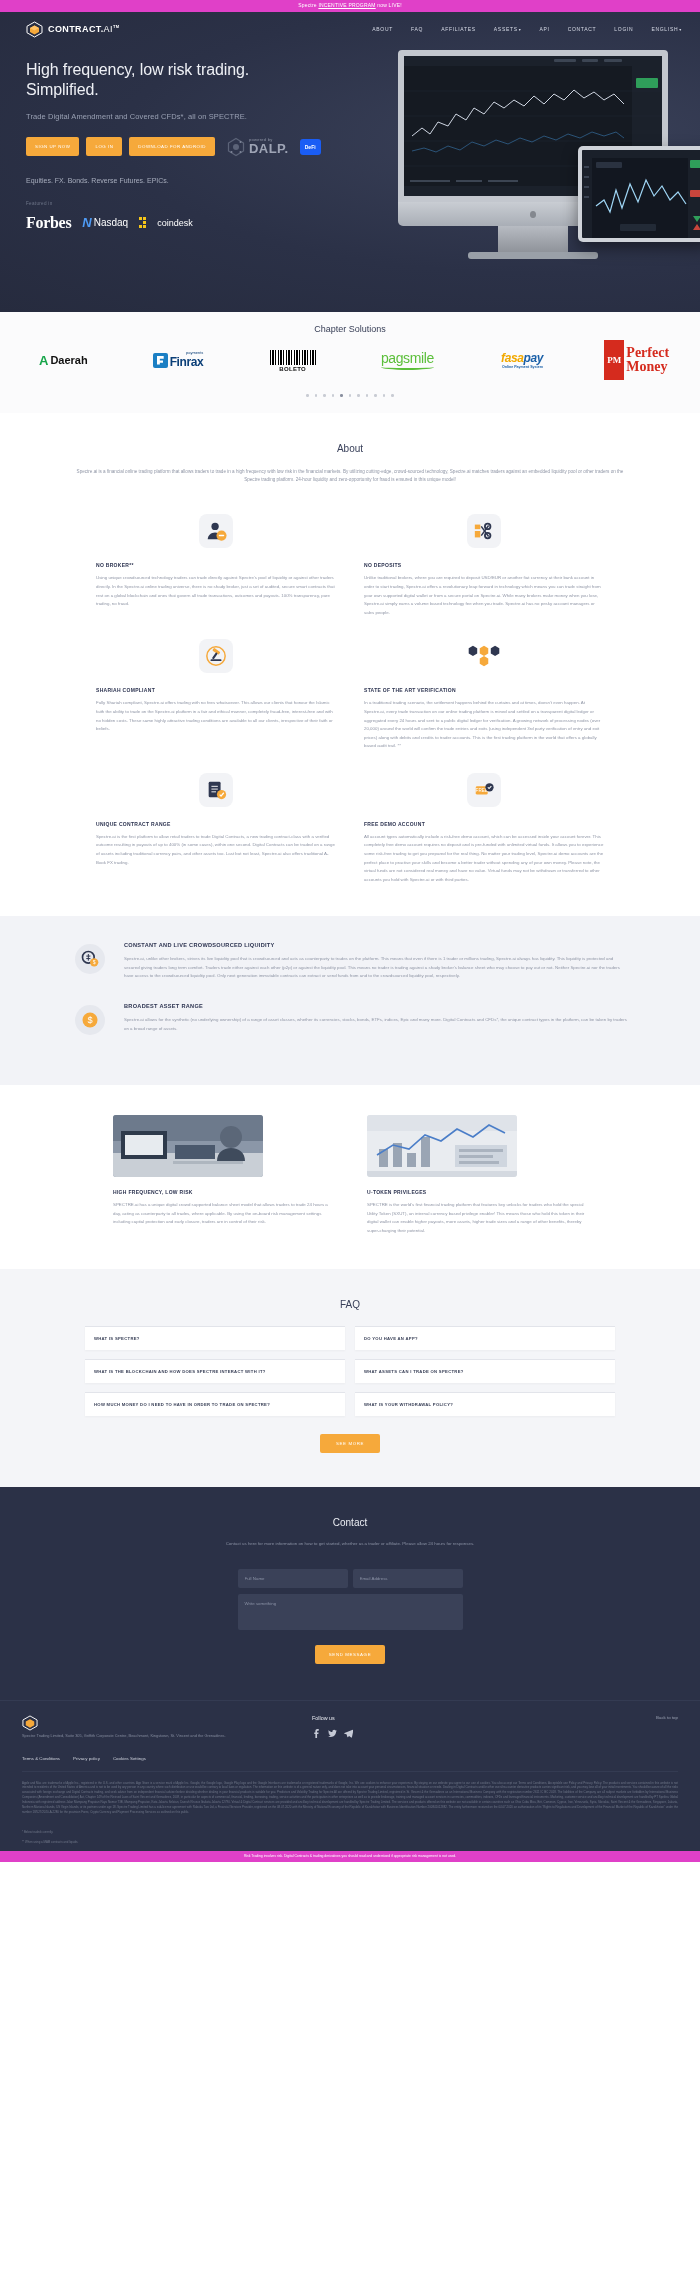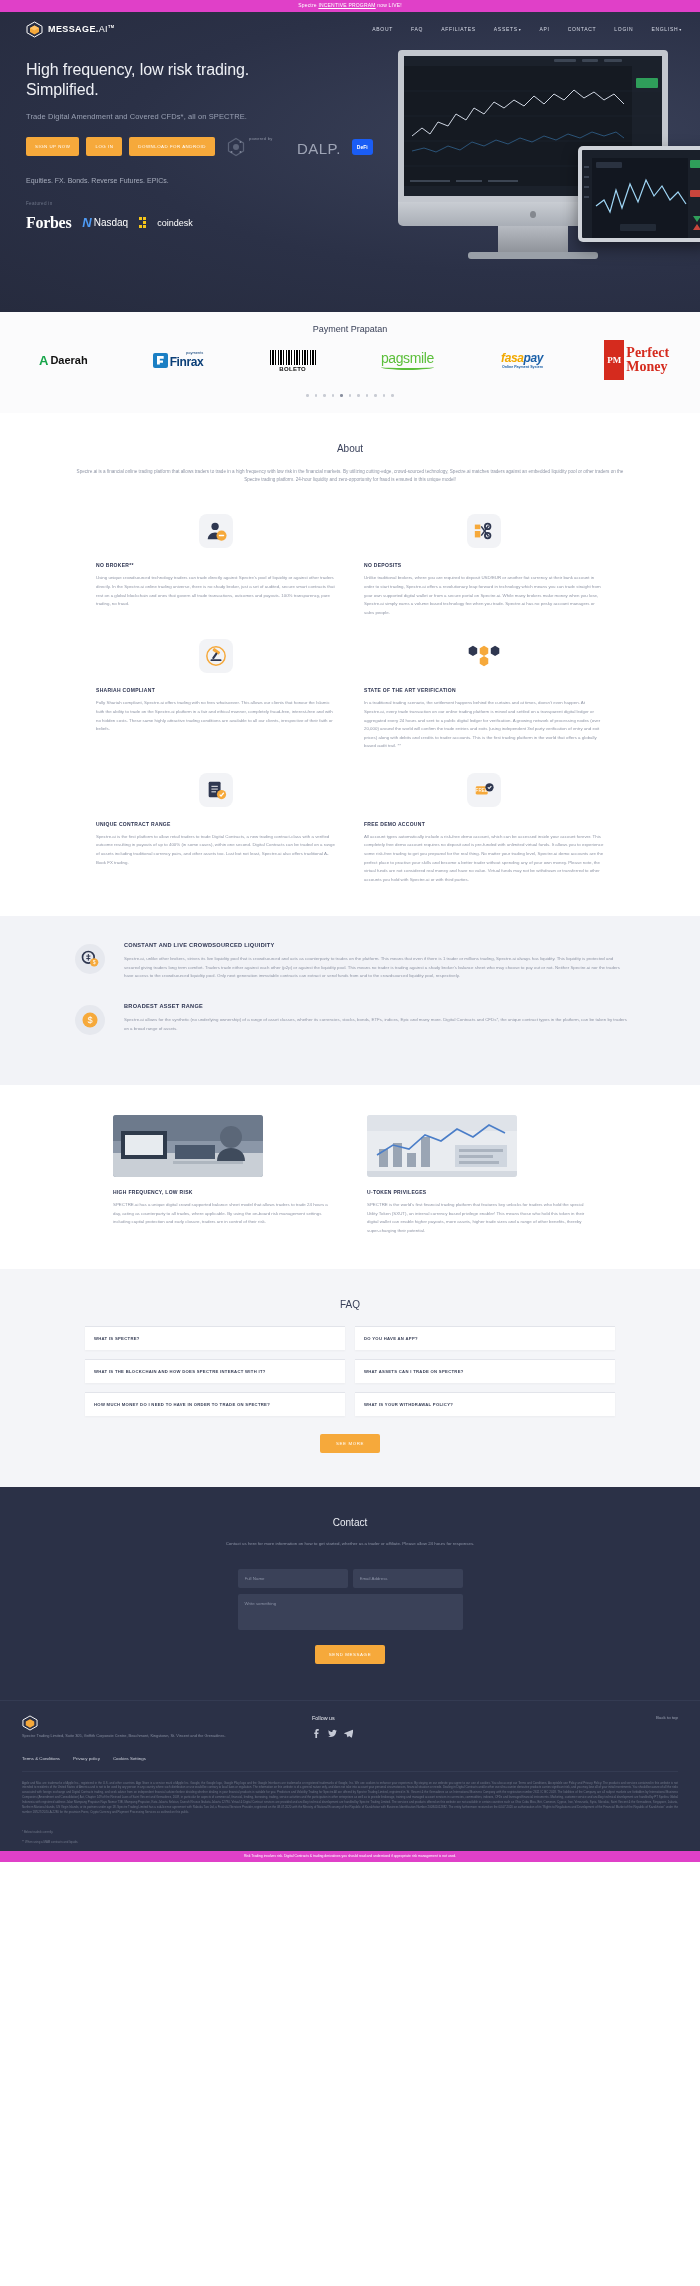--- a/index.html
+++ b/index.html
@@ -75,21 +75,21 @@
     padding: 7px 9px; border: 0; border-radius: 2px;
     white-space: nowrap; cursor: pointer;
   }
   .dalp {
     display: flex; align-items: center; gap: 3px; margin-left: 4px;
     opacity: .75;
   }
   .dalp-logo { width: 20px; height: 20px; }
   .dalp-txt { line-height: 1; }
   .dalp-txt .p1 { display: block; color: #aeb4c4; font-size: 4px; letter-spacing: .3px;}
-  .dalp-txt .p2 { display: block; color: #c3c9d8; font-size: 15px; font-weight: normal; letter-spacing: .5px; margin-left: 48px;}
+  .dalp-txt .p2 { display: block; color: #c3c9d8; font-size: 13px; font-weight: bold; letter-spacing: .5px;}
   .defi-badge {
     background: #1a5df5; color: #fff; font-size: 5px; font-weight: bold;
     padding: 5px 5px; border-radius: 3px; margin-left: 4px;
   }
   .hero-assets { color: #a7adbd; font-size: 7px; margin-top: 20px; }
   .featured-label { color: #6e7689; font-size: 4.6px; margin-top: 17px; letter-spacing: .3px; }
   .press-row { display: flex; align-items: center; gap: 11px; margin-top: 8px; }
   .forbes { color: #ffffff; font-family: "Liberation Serif", serif; font-size: 16px; font-weight: bold; letter-spacing: -.3px; }
   .nasdaq { display: flex; align-items: center; gap: 2px; color: #fff; font-size: 10px; }
   .nasdaq-mark { color: #4e9bf5; font-size: 13px; font-weight: bold; font-style: italic; }
@@ -250,21 +250,21 @@
 
     <nav class="nav">
       <div class="brand">
         <span class="brand-mark">
           <svg width="17" height="17" viewBox="0 0 34 34">
             <polygon points="17,2 32,10.5 32,23.5 17,32 2,23.5 2,10.5" fill="none" stroke="#ffffff" stroke-width="2"></polygon>
             <polygon points="17,9 26,14 26,22 17,27 8,22 8,14" fill="#f6a93b"></polygon>
             <polygon points="17,9 26,14 17,19 8,14" fill="#ffc266"></polygon>
           </svg>
         </span>
-        <span class="brand-text"><span>MESSAGE.</span><span class="ai">AI</span><sup>TM</sup></span>
+        <span class="brand-text"><span>CONTRACT.</span><span class="ai">AI</span><sup>TM</sup></span>
       </div>
       <div class="nav-links">
         <a href="#">ABOUT</a>
         <a href="#">FAQ</a>
         <a href="#">AFFILIATES</a>
         <a href="#"><span>ASSETS</span><span class="caret">▾</span></a>
         <a href="#">API</a>
         <a href="#">CONTACT</a>
         <a href="#">LOGIN</a>
         <a href="#"><span>ENGLISH</span><span class="caret">▾</span></a>
@@ -376,21 +376,21 @@
               <i></i>
               <i></i>
             </span>
           <span>coindesk</span>
         </span>
       </div>
     </div>
   </section>
 
   <section class="payments">
-    <h3 class="payments-title">Payment Prapatan</h3>
+    <h3 class="payments-title">Chapter Solutions</h3>
     <div class="pay-row">
       <div class="pay-item">
         <span class="advcash">
             <span class="a">A</span>
             <span>Daerah</span>
           </span>
       </div>
       <div class="pay-item">
         <span class="finrax">
           <span class="finrax-mark"></span>

